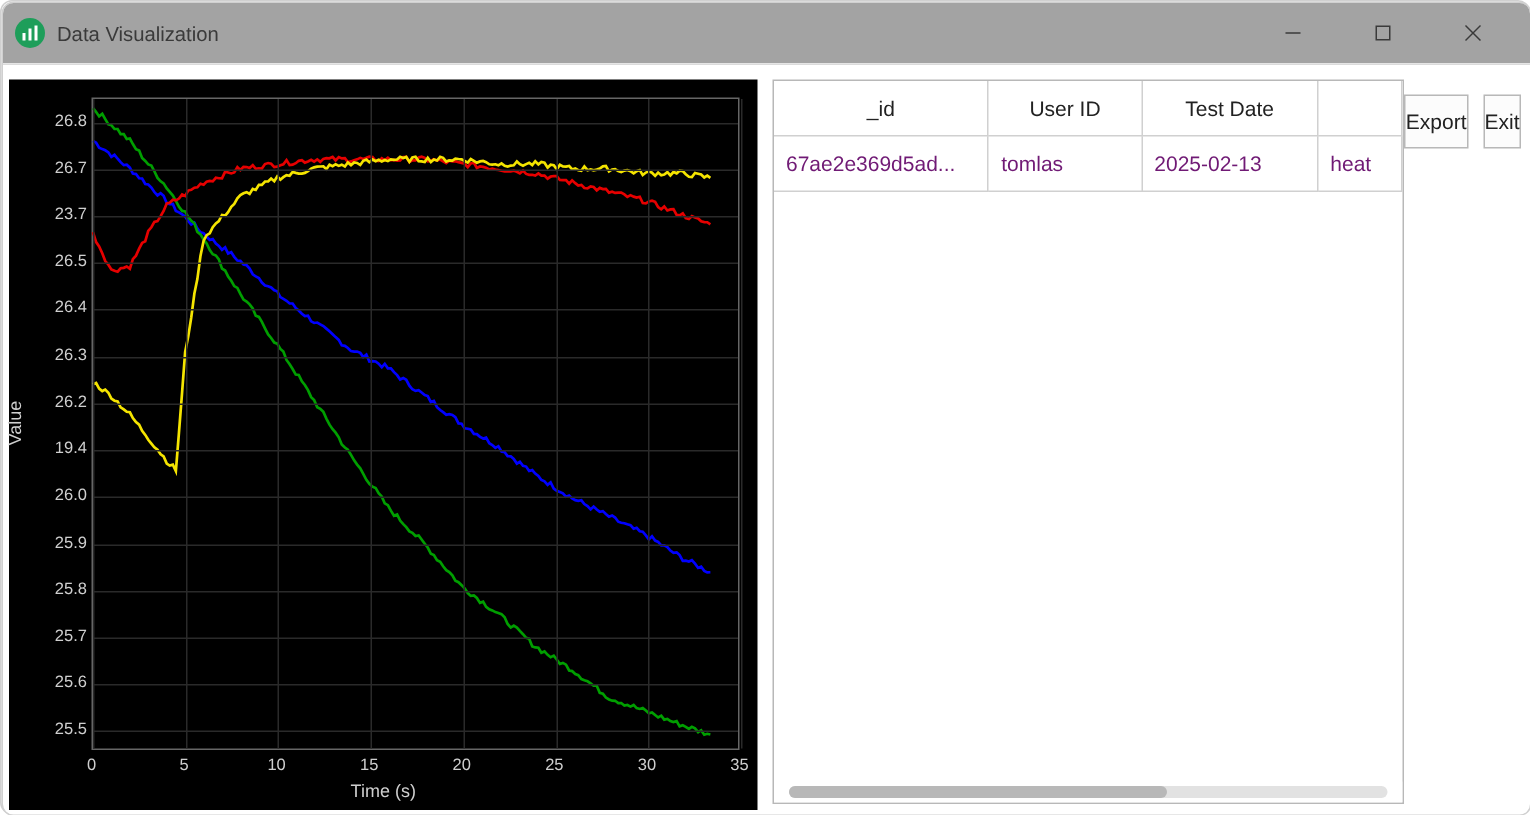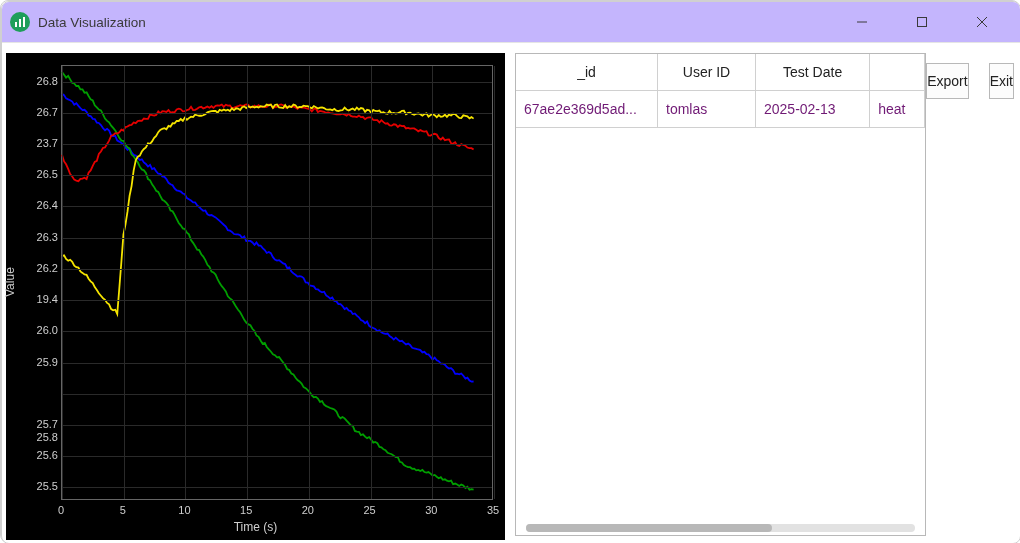--- a/index.html
+++ b/index.html
@@ -12,21 +12,21 @@
     overflow: hidden;
     border: 1px solid #d0d0d0;
     border-radius: 8px;
     box-sizing: border-box;
   }
   .titlebar {
     height: 40px;
     display: flex;
     align-items: center;
     padding: 0 8px;
-    background: #c4b5fd;
+    background: #a3a3a3;
     border-bottom: 1px solid #e5e5e5;
   }
   .title-icon {
     width: 20px;
     height: 20px;
     border-radius: 50%;
     background: #1e9e5a;
     display: flex;
     align-items: center;
     justify-content: center;
@@ -181,21 +181,21 @@
     position: absolute;
     left: 10px;
     top: 3px;
     height: 8px;
     width: 60%;
     background: #b8b8b8;
     border-radius: 4px;
   }
   .buttons {
     display: flex;
-    gap: 20px;
+    gap: 10px;
     margin-top: 10px;
   }
   .btn {
     flex: 1;
     border: 1px solid #b8b8b8;
     background: #fcfcfc;
     height: 34px;
     display: flex;
     align-items: center;
     justify-content: center;
@@ -275,21 +275,21 @@
         <div class="x-tick" style="left: 116.714px;">5</div>
         <div class="x-tick" style="left: 178.429px;">10</div>
         <div class="x-tick" style="left: 240.143px;">15</div>
         <div class="x-tick" style="left: 301.857px;">20</div>
         <div class="x-tick" style="left: 363.571px;">25</div>
         <div class="x-tick" style="left: 425.286px;">30</div>
         <div class="x-tick" style="left: 487px;">35</div>
         <div class="y-tick" style="top: 433.393px;">25.5</div>
         <div class="y-tick" style="top: 402.179px;">25.6</div>
         <div class="y-tick" style="top: 370.964px;">25.7</div>
-        <div class="y-tick" style="top: 339.75px; margin-top: 44px;">25.8</div>
+        <div class="y-tick" style="top: 339.75px;">25.8</div>
         <div class="y-tick" style="top: 308.536px;">25.9</div>
         <div class="y-tick" style="top: 277.321px;">26.0</div>
         <div class="y-tick" style="top: 246.107px;">19.4</div>
         <div class="y-tick" style="top: 214.893px;">26.2</div>
         <div class="y-tick" style="top: 183.679px;">26.3</div>
         <div class="y-tick" style="top: 152.464px;">26.4</div>
         <div class="y-tick" style="top: 121.25px;">26.5</div>
         <div class="y-tick" style="top: 90.0357px;">23.7</div>
         <div class="y-tick" style="top: 58.8214px;">26.7</div>
         <div class="y-tick" style="top: 27.6071px;">26.8</div>

